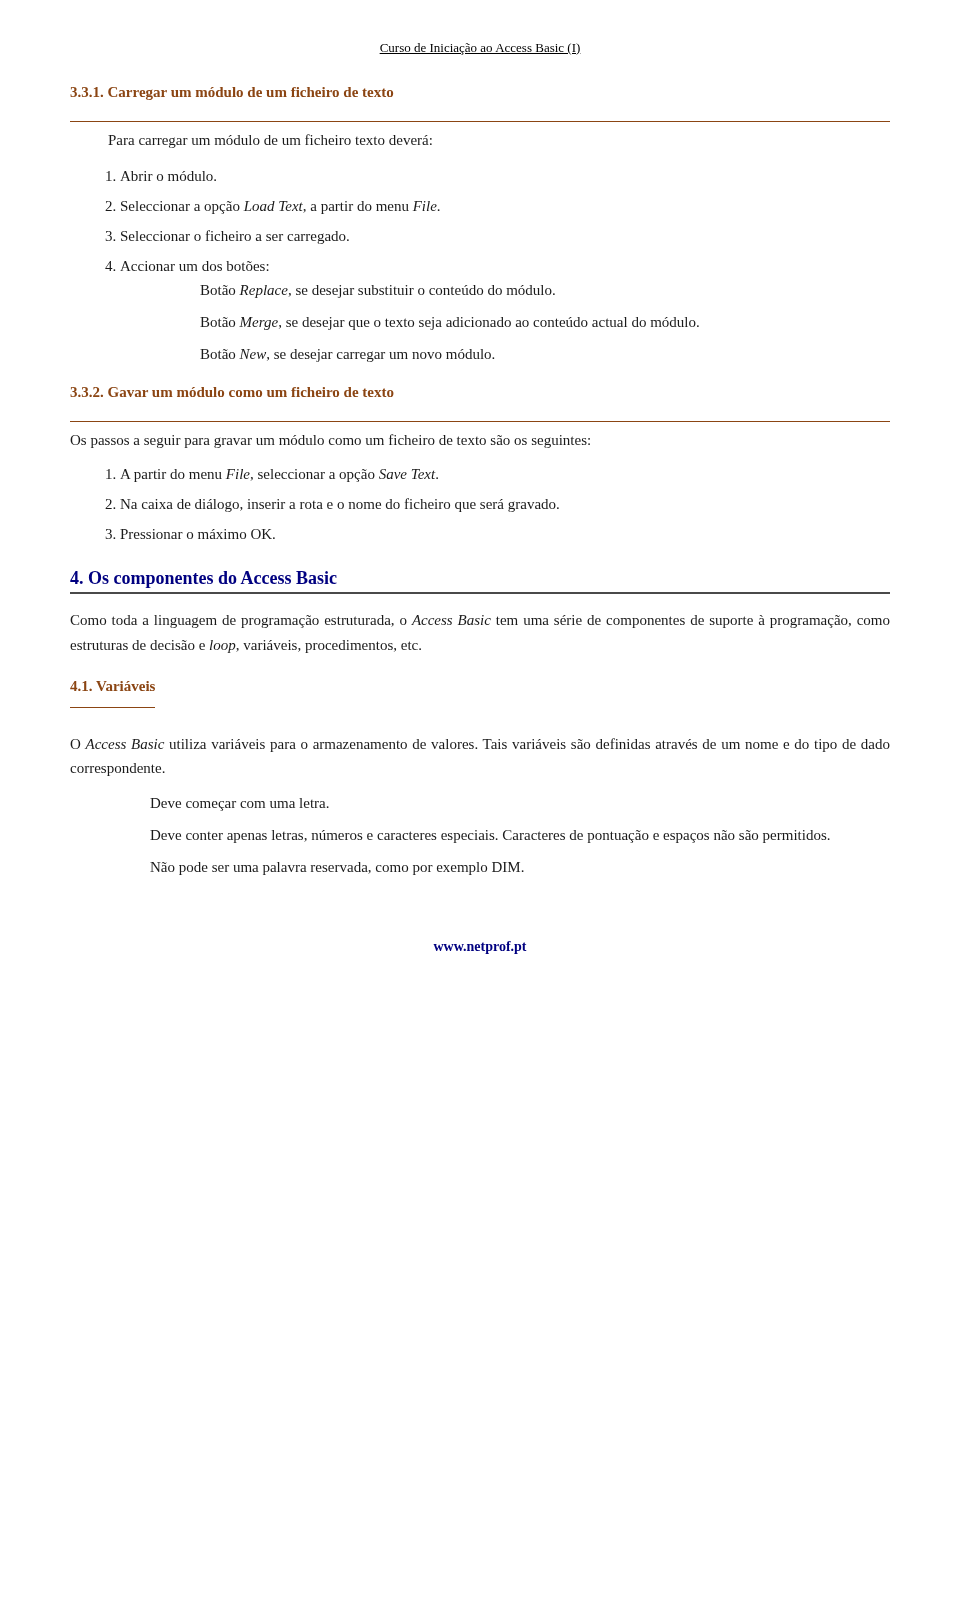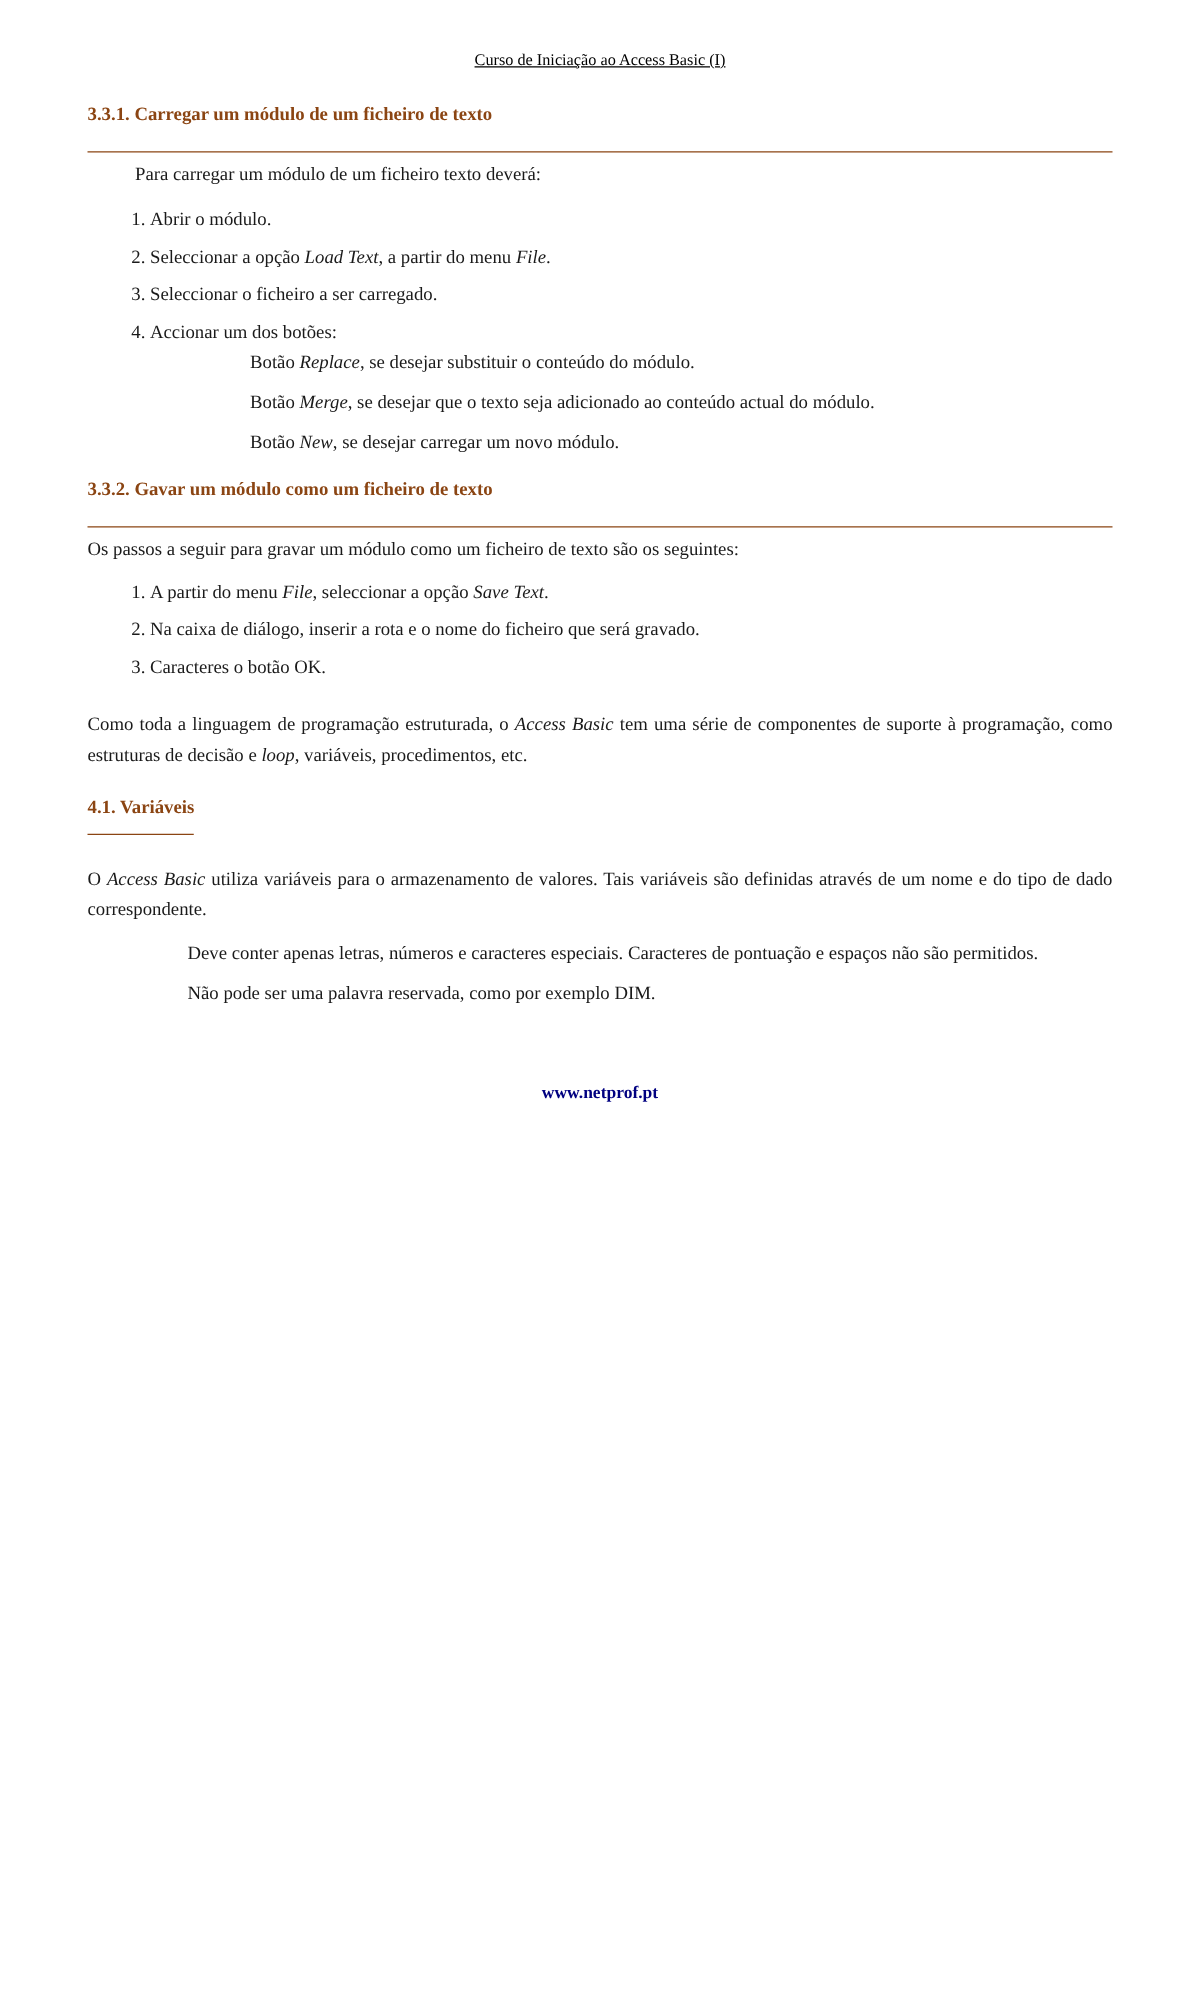--- a/index.html
+++ b/index.html
@@ -126,37 +126,39 @@
   </ol>
 </div>
 
 <div class="section-block">
   <div class="section-heading">3.3.2. Gavar um módulo como um ficheiro de texto</div>
   <p>Os passos a seguir para gravar um módulo como um ficheiro de texto são os seguintes:</p>
 
   <ol>
     <li>A partir do menu <em>File</em>, seleccionar a opção <em>Save Text</em>.</li>
     <li><span>Na caixa de diálogo, inserir a rota e o nome do ficheiro que será gravado.</span></li>
-    <li><span>Caracteres o botão OK.</span></li>
+    <li><span>Pressionar o máximo OK.</span></li>
   </ol>
 </div>
 
 <div class="section-block" style="margin-top: 22px;">
+  <span class="section-4-title">4. Os componentes do Access Basic</span>
   <p style="text-align: justify; line-height: 1.65;">
     Como toda a linguagem de programação estruturada, o <em>Access Basic</em> tem uma série de componentes de suporte à programação, como estruturas de decisão e <em>loop</em>, variáveis, procedimentos, etc.
   </p>
 </div>
 
 <div class="section-block" style="margin-top: 20px;">
   <span class="section-41-title">4.1. Variáveis</span>
   <p style="margin-top: 12px; text-align: justify; line-height: 1.65;">
     O <em>Access Basic</em> utiliza variáveis para o armazenamento de valores. Tais variáveis são definidas através de um nome e do tipo de dado correspondente.
   </p>
 
   <div style="margin-top: 8px;">
+    <div class="indent">Deve começar com uma letra.</div>
     <div class="indent">
       Deve conter apenas letras, números e caracteres especiais. Caracteres de pontuação e espaços não são permitidos.
     </div>
     <div class="indent">Não pode ser uma palavra reservada, como por exemplo DIM.</div>
   </div>
 </div>
 
 <div class="footer" style="margin-top: 60px;">
   <span>www.netprof.pt</span>
 </div>

